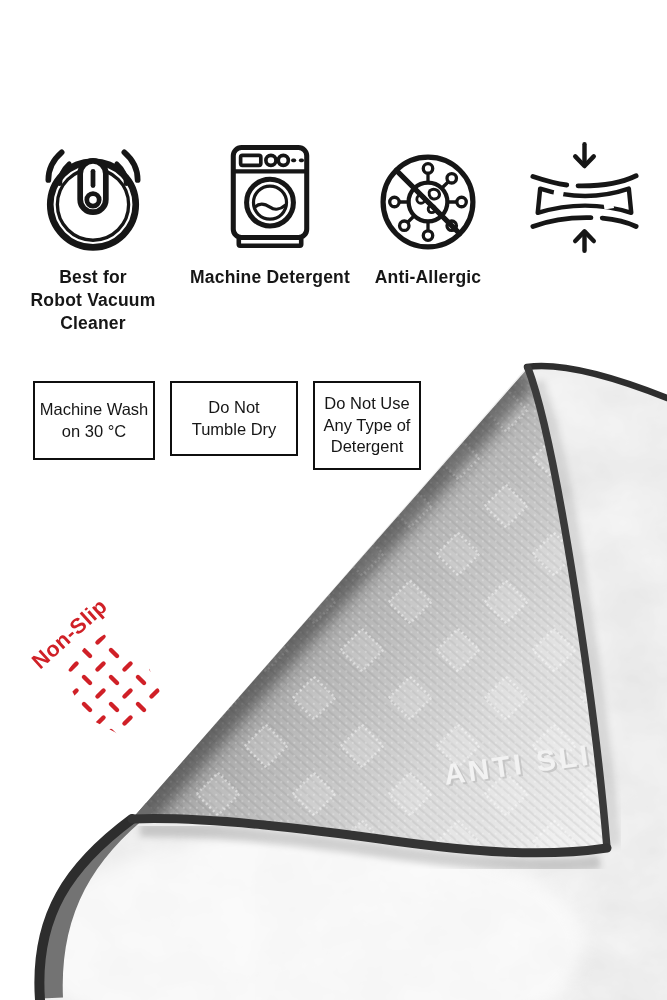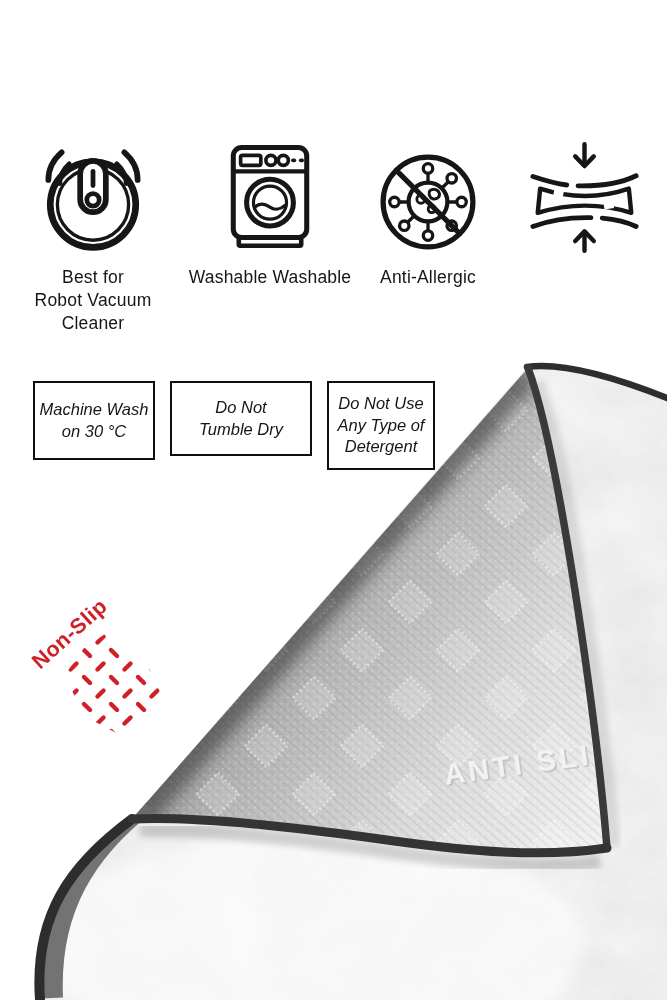--- a/index.html
+++ b/index.html
@@ -7,31 +7,31 @@
          font-family:"Liberation Sans", sans-serif; color:#141414; }
   .canvas { position:absolute; inset:0; width:667px; height:1000px; }
 
   .rug-svg { position:absolute; left:0; top:0; z-index:1; }
 
   .features { position:absolute; top:140px; left:0; width:667px; z-index:3;
               display:grid; grid-template-columns:186px 168px 148px 165px; }
   .feature { display:flex; flex-direction:column; align-items:center; }
   .ficon { height:114px; display:flex; align-items:flex-end; justify-content:center; }
   .ficon svg { display:block; }
-  .flabel { margin-top:12px; font-size:17.5px; line-height:1.3; font-weight:400;
+  .flabel { margin-top:12px; font-size:17.5px; line-height:1.3; font-weight:700;
             letter-spacing:.2px; text-align:center; white-space:pre-line; color:#161616; }
 
   .care { position:absolute; top:381px; left:33px; z-index:3;
           display:flex; gap:15px; align-items:flex-start; }
   .care-box { box-sizing:border-box; border:2.5px solid #0f0f0f; background:#ffffff;
               display:flex; align-items:center; justify-content:center;
               text-align:center; font-size:16.5px; line-height:1.33; font-weight:500;
-              white-space:pre-line; padding:6px 4px; color:#161616;font-style:italic; }
+              white-space:pre-line; padding:6px 4px; color:#161616; }
   .care-box.b1 { width:122px; min-height:79px; }
-  .care-box.b2 { width:142px; min-height:75px;justify-content:center; }
+  .care-box.b2 { width:128px; min-height:75px;justify-content:center; }
   .care-box.b3 { width:108px; min-height:89px; }
 
   .nonslip { position:absolute; left:26px; top:592px; z-index:2; }
 </style>
 </head>
 <body>
 
 <div class="canvas">
 
   <svg class="rug-svg" width="667" height="1000" viewBox="0 0 667 1000">
@@ -146,21 +146,21 @@
             <circle cx="64.5" cy="20" r="5.5" stroke-width="4"></circle>
             <rect x="73" y="18" width="5.5" height="4" rx="2" fill="#161616" stroke="none"></rect>
             <rect x="81.5" y="18" width="5.5" height="4" rx="2" fill="#161616" stroke="none"></rect>
             <circle cx="50" cy="66" r="25.5" stroke-width="5.5"></circle>
             <circle cx="50" cy="66" r="18" stroke-width="3.5"></circle>
             <path d="M 33.5 71 C 39 65.5 45 67.5 50 71 C 55 74.5 61.5 73.5 66.3 69" stroke-width="3.5"></path>
             <rect x="16" y="104" width="68" height="9" rx="1.5" stroke-width="5"></rect>
           </g>
         </svg>
       </div>
-      <div class="flabel">Washable Washable</div>
+      <div class="flabel">Machine Detergent</div>
     </div>
 
     <div class="feature">
       <div class="ficon">
         <svg viewBox="0 0 110 110" width="104" height="104">
           <g stroke="#161616" fill="none" stroke-linecap="round">
             <circle cx="55" cy="55" r="47.5" stroke-width="5.5"></circle>
             <circle cx="55" cy="55" r="20.5" stroke-width="4.5"></circle>
             <line x1="55" y1="34" x2="55" y2="25.5" stroke-width="3.5"></line>
               <circle cx="55" cy="19.5" r="5" stroke-width="3.5"></circle>

